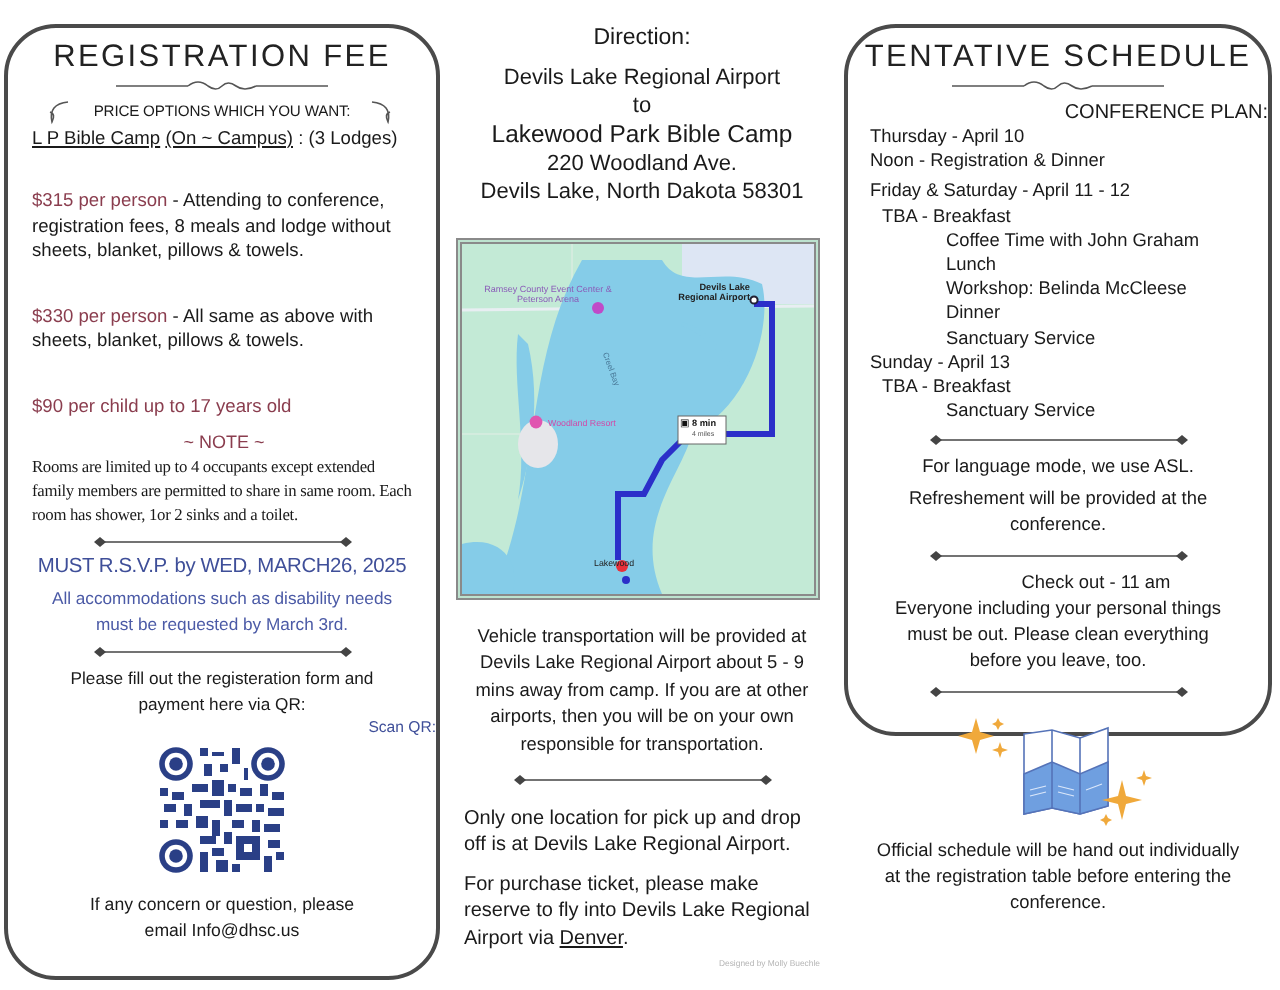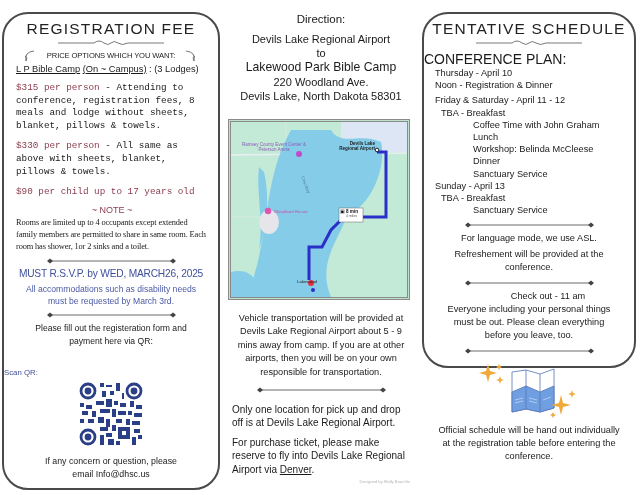--- a/index.html
+++ b/index.html
@@ -17,43 +17,43 @@
     text-align: center; font-size: 15.5px; letter-spacing: 1.2px; margin-top: 6px; color: #222;
   }
   .ornament { display: block; margin: 1px auto 0; }
   .maroon { color: #8a3d4e; }
   .sep { display: block; margin: 4px auto; }
   
   #price-subtitle { font-size: 7.6px; text-align: center; margin-top: 4px; letter-spacing: -0.1px; }
   .left-body { padding: 0 10px 0 12px; }
   .camp-line { font-size: 9.3px; margin-top: 4px; }
   .camp-line u { text-decoration: underline; }
-  .option { font-size: 9.3px; line-height: 12.6px; margin-top: 8px; font-family: Liberation Mono, monospace; }
+  .option { font-size: 9.3px; line-height: 12.6px; margin-top: 20px; }
   .note-title { text-align: center; font-size: 9px; margin-top: 6px; }
   .note-body { font-size: 8.4px; line-height: 12.3px; margin-top: 2px; letter-spacing: -0.15px; font-family: Liberation Serif, serif; }
   .rsvp { text-align: center; font-size: 10.2px; color: #3f4f99; margin-top: 2px; letter-spacing: -0.2px; }
   .access { text-align: center; font-size: 8.6px; line-height: 12.6px; color: #4b5aa6; margin-top: 4px; }
   .fillout { text-align: center; font-size: 8.6px; line-height: 13px; margin-top: 2px; }
-  .scan { text-align: left; font-size: 7.8px; color: #3f4f99; margin-top: 20px; }
+  .scan { text-align: right; font-size: 7.8px; color: #3f4f99; margin-top: 0; }
   .qr { display: block; margin: 4px auto 0; }
   .contact { text-align: center; font-size: 8.8px; line-height: 13px; margin-top: 8px; }
   
   #middle { position: absolute; left: 222px; top: 0; width: 198px; height: 478px; }
   .dir-title { text-align: center; font-size: 11.5px; margin-top: 13px; }
   .dir-line { text-align: center; font-size: 11px; line-height: 14px; }
   .dir-big { text-align: center; font-size: 12.2px; line-height: 15px; }
   .map-frame {
     position: absolute; left: 6px; top: 119px; width: 182px; height: 181px;
     border: 3px double #8a8a8a; box-sizing: border-box; background: #bde3cf; overflow: hidden;
   }
   .mid-text { font-size: 9.2px; line-height: 13.4px; text-align: center; }
   .mid-left { font-size: 10px; line-height: 13.4px; padding-left: 10px; padding-right: 6px; }
   .designer { position: absolute; right: 10px; top: 479px; font-size: 4.2px; color: #b5b5b5; }
   
-  .conf-plan { text-align: left; font-size: 14px; margin-top: 4px; }
+  .conf-plan { text-align: right; font-size: 10px; margin-top: 4px; }
   .sched { font-size: 9.2px; line-height: 12.2px; padding-left: 11px; }
   .sched .indent1 { padding-left: 6px; }
   .sched .indent2 { padding-left: 38px; }
   .sched .gap { margin-top: 3px; }
   .r-center { text-align: center; font-size: 9.2px; line-height: 13px; }
   .illus { display: block; margin: 6px auto 0; }
 </style>
 </head>
 <body>
 

